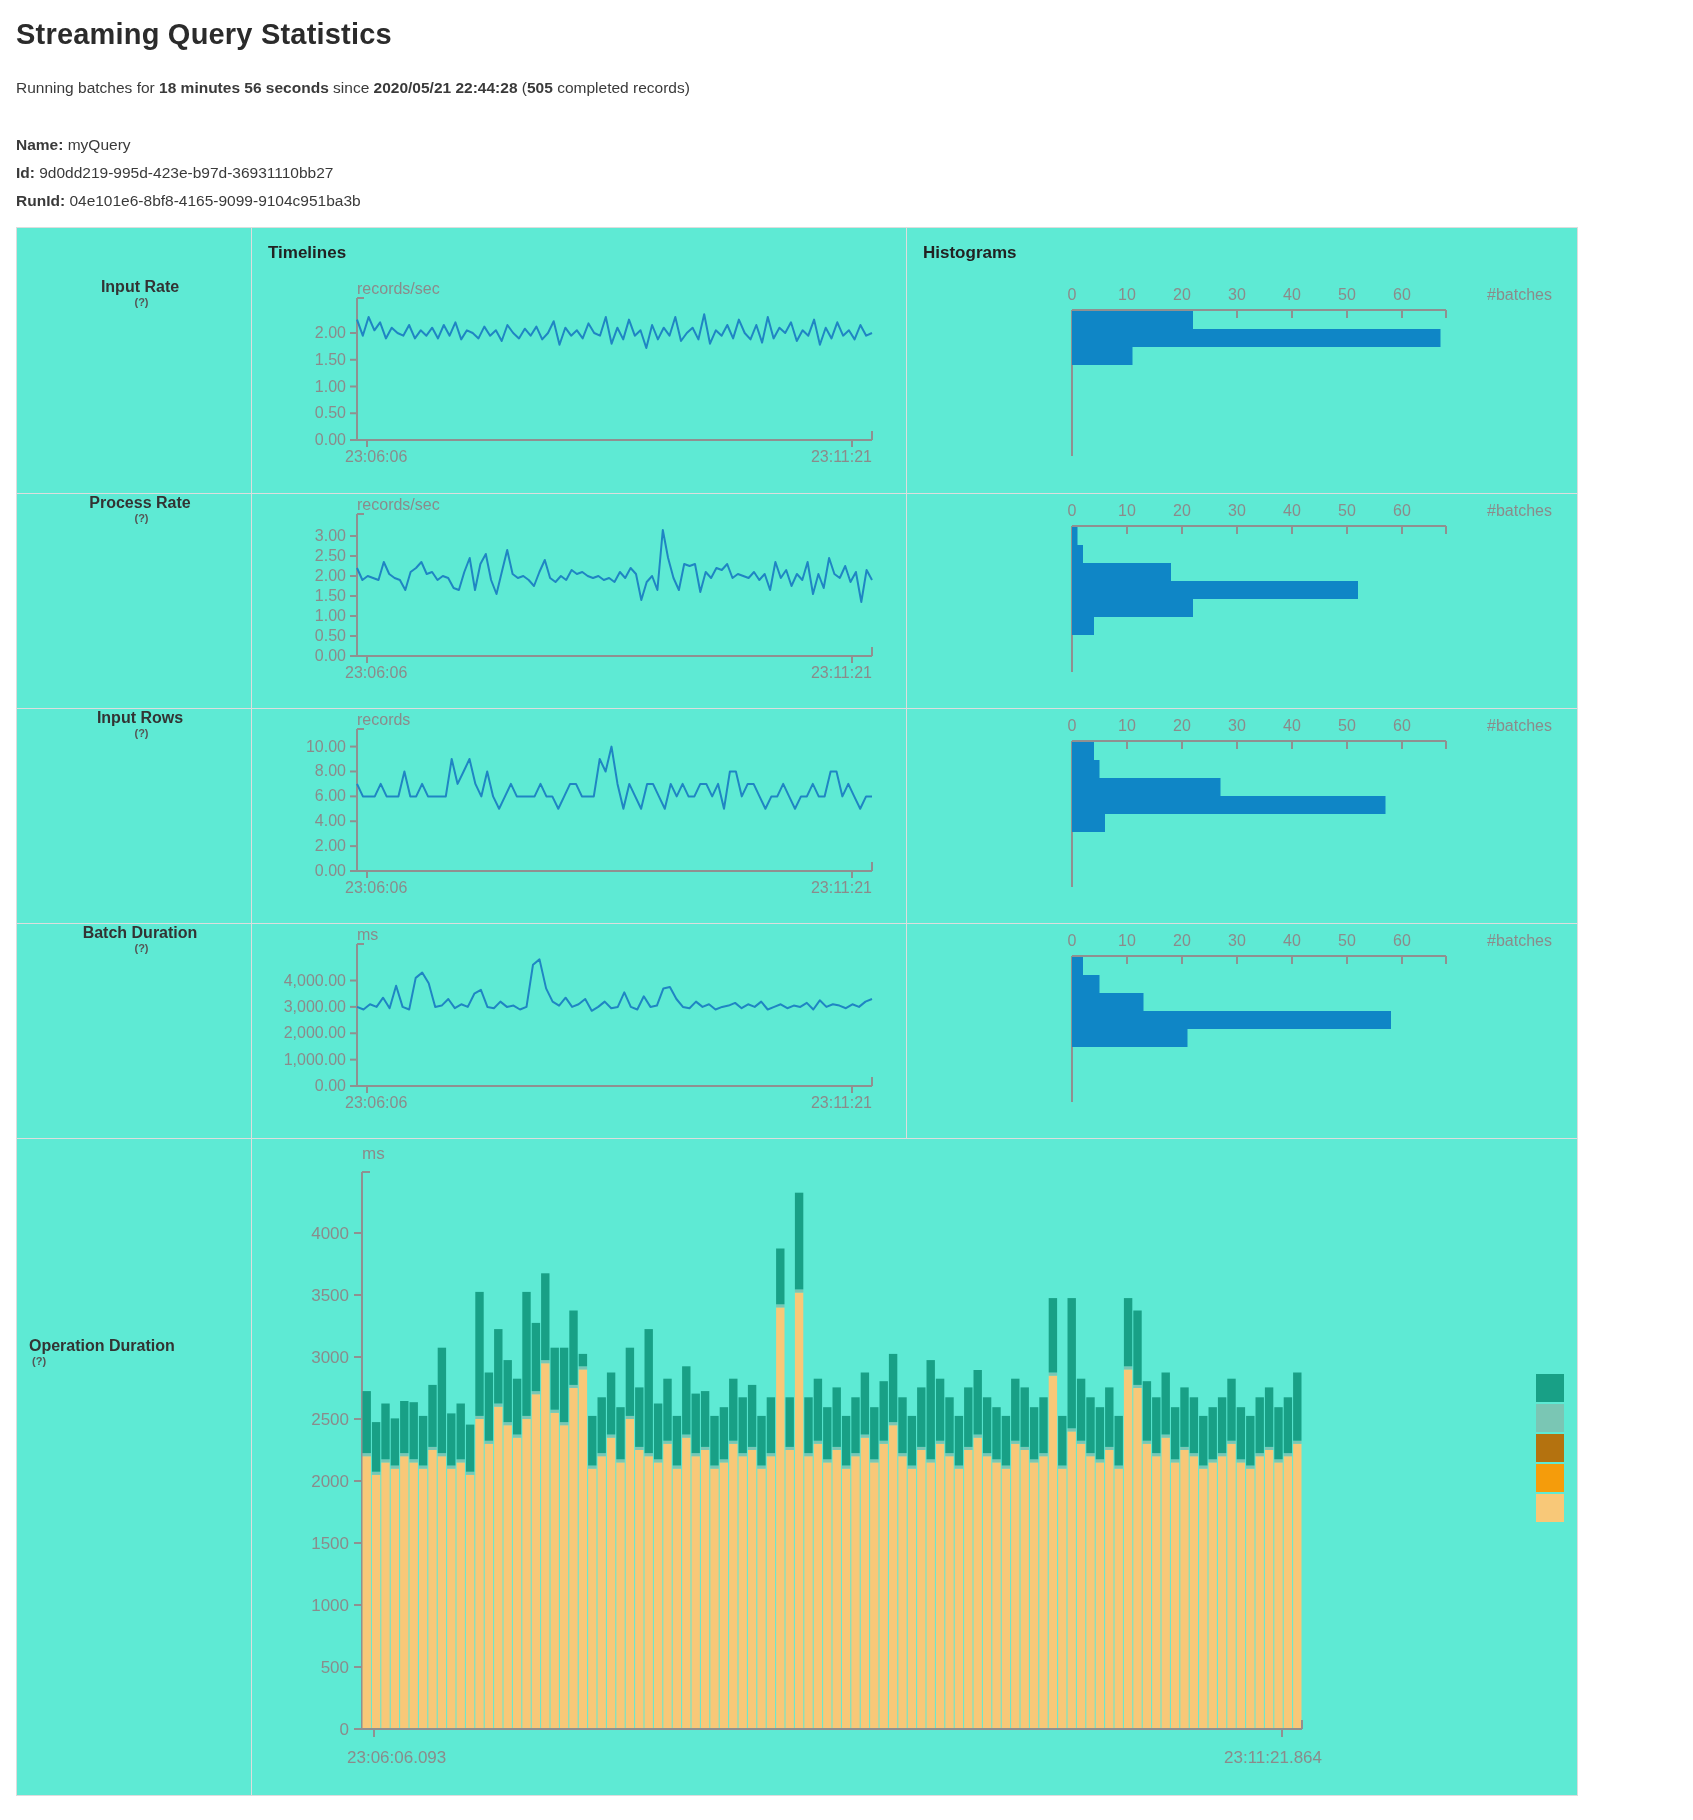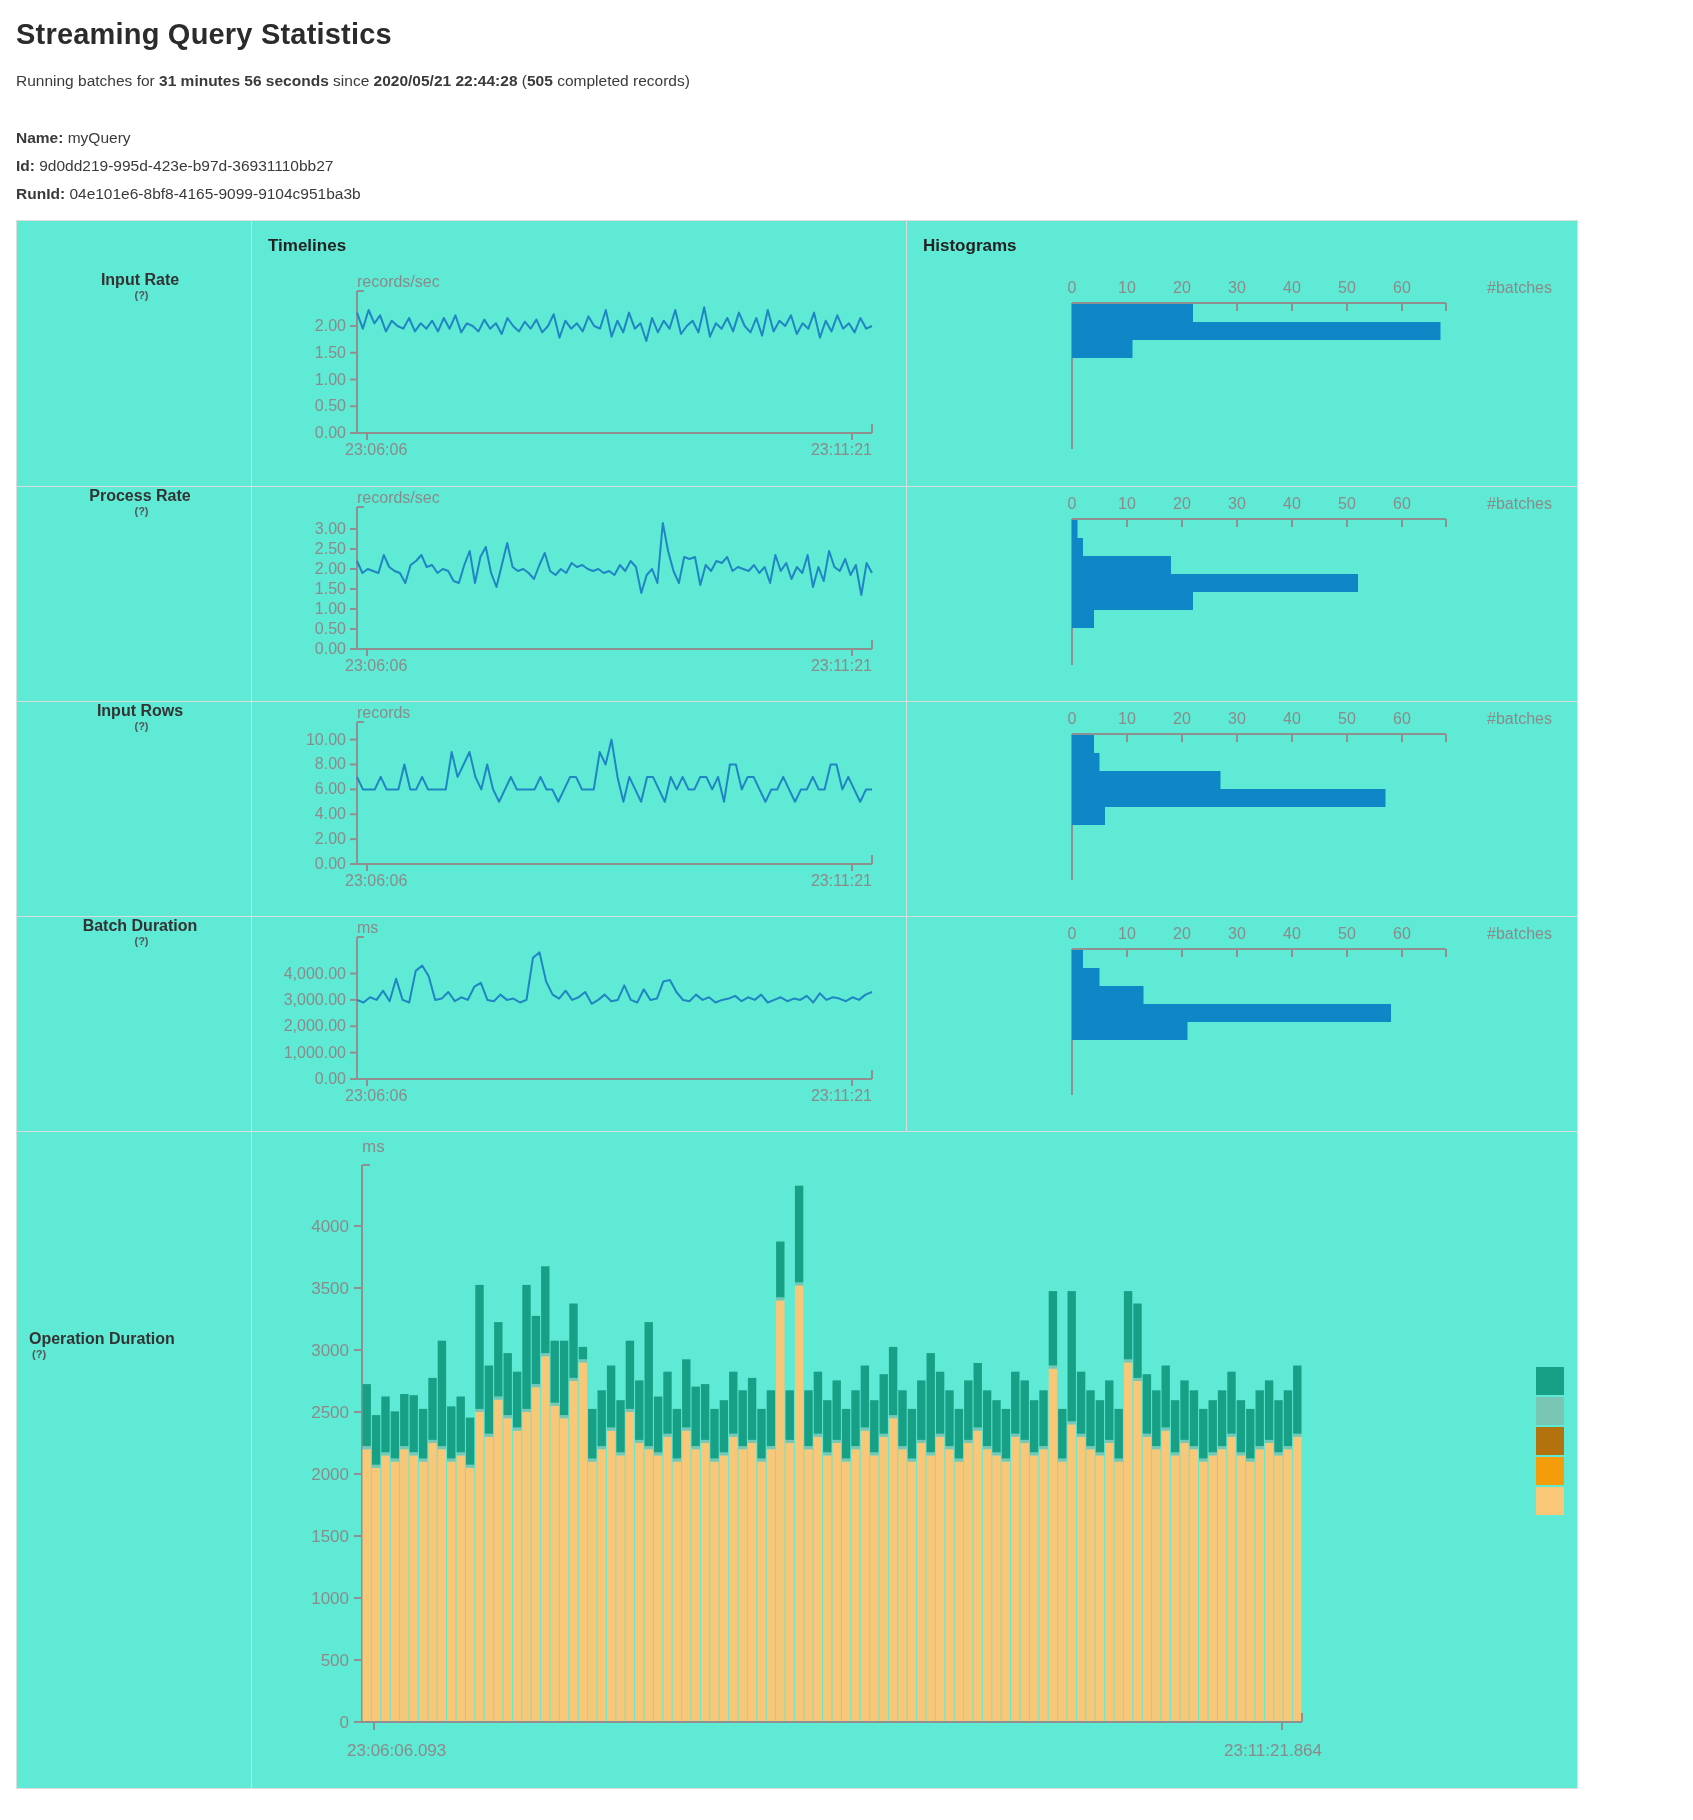--- a/index.html
+++ b/index.html
@@ -1,19 +1,19 @@
 <!DOCTYPE html>
 <html><head>
 <meta charset="utf-8">
 <style>
   * { box-sizing: border-box; }
   body { margin:0; background:#fff; color:#333; font-family:"Liberation Sans", sans-serif; }
   .page { width:1693px; height:1820px; position:relative; overflow:hidden; }
   .content { padding:12px 16px; }
-  h1.title { font-size:29px; margin:6px 0 21px 0; color:#2b2b2b; letter-spacing:0.2px; }
+  h1.title { font-size:29px; margin:6px 0 28px 0; color:#2b2b2b; letter-spacing:0.2px; }
   .subtitle { font-size:15.5px; margin:0 0 34px 0; color:#3a3a3a; }
   .info { font-size:15.5px; line-height:1.8; margin-bottom:10px; color:#3a3a3a; }
   .tbl { border:1px solid #ddd; width:1562px; margin-top:12px; background:#5eead4; }
   .tr { display:grid; grid-template-columns:234px 655px 671px; }
   .tr.op { grid-template-columns:234px 1326px; }
   .td { border-left:1px solid #ddd; border-top:1px solid #ddd; min-width:0; }
   .tr:first-child .td { border-top:none; }
   .td:first-child { border-left:none; }
   .hdr .td { padding:15px 16px; font-weight:bold; font-size:17px; color:#222; }
   .label-cell { display:flex; align-items:center; padding-left:12px; font-weight:bold; font-size:16px; color:#333;flex-direction:column; }
@@ -24,21 +24,21 @@
   .row-op-h { height:657px; }
   svg { display:block; font-family:"Liberation Sans", sans-serif; }
 </style>
 </head>
 <body>
 
 <div class="page">
   <div class="content">
     <h1 class="title">Streaming Query Statistics</h1>
 
-    <p class="subtitle"><span>Running batches for</span> <b>31 minutes 56 seconds</b> <span>since</span> <b>2020/05/21 22:44:28</b> <span>(</span><b>505</b> <span>completed records)</span></p>
+    <p class="subtitle"><span>Running batches for</span> <b>18 minutes 56 seconds</b> <span>since</span> <b>2020/05/21 22:44:28</b> <span>(</span><b>505</b> <span>completed records)</span></p>
 
     <div class="info">
       <div><b>Name:</b> <span>myQuery</span></div>
       <div><b>Id:</b> <span>9d0dd219-995d-423e-b97d-36931110bb27</span></div>
       <div><b>RunId:</b> <span>04e101e6-8bf8-4165-9099-9104c951ba3b</span></div>
     </div>
 
     <div class="tbl">
       <div class="tr hdr">
         <div class="td"></div>

